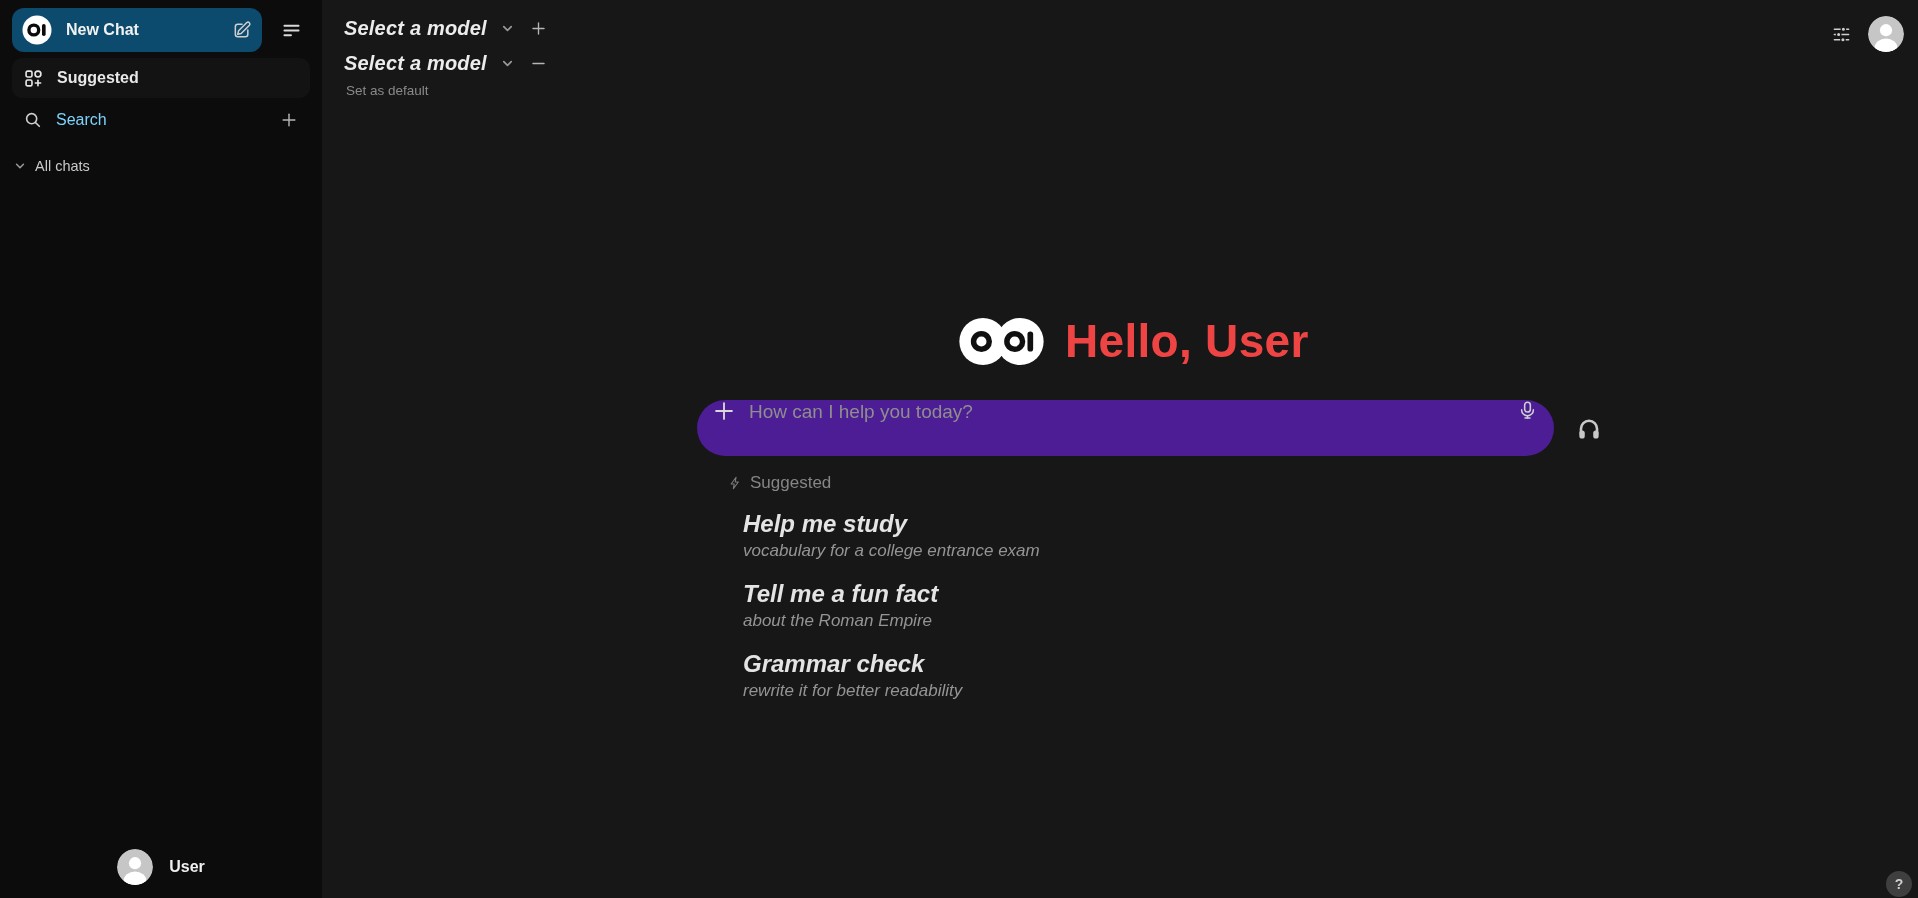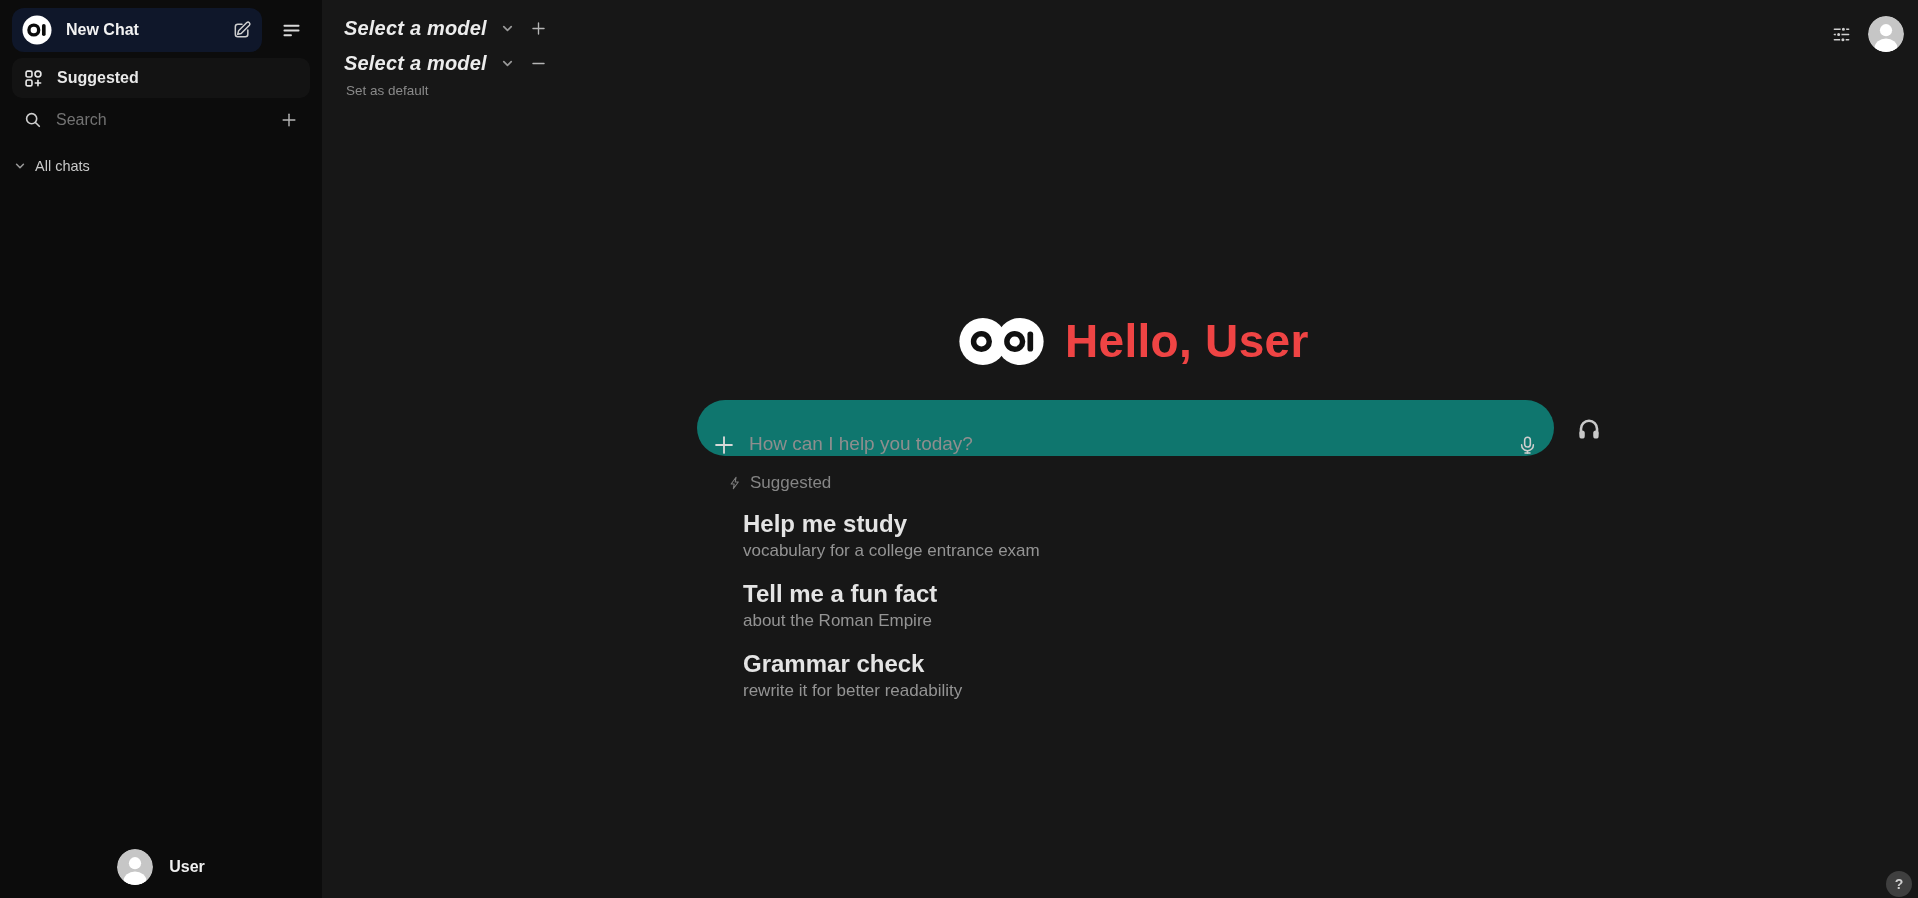--- a/index.html
+++ b/index.html
@@ -2,34 +2,34 @@
 <html><head>
 <meta charset="utf-8">
 <style>
   html,body{margin:0;padding:0;background:#171717;}
   .screen{position:relative;width:1918px;height:898px;background:#171717;overflow:hidden;
           font-family:"Liberation Sans",sans-serif;color:#ececec;}
   [data-interactable="true"]{cursor:pointer;}
 
   
   .sidebar{position:absolute;left:0;top:0;width:322px;height:898px;background:#0c0c0c;}
-  .new-chat{position:absolute;left:12px;top:8px;width:250px;height:44px;background:#0f172a;
+  .new-chat{position:absolute;left:12px;top:8px;width:250px;height:44px;background:#0c4a6e;
             border-radius:12px;display:flex;align-items:center;padding:0 10px;box-sizing:border-box;gap:14px;}
   .new-chat-label{font-size:16px;font-weight:700;flex:1;color:#f2f2f2;}
   .icon{display:inline-flex;align-items:center;justify-content:center;}
   .pencil{color:#cfcfcf;}
   .hamburger-btn{position:absolute;left:274px;top:13px;width:34px;height:34px;display:flex;
                  align-items:center;justify-content:center;color:#d9d9d9;border-radius:8px;}
   .workspace-row{position:absolute;left:12px;top:58px;width:298px;height:40px;border-radius:10px;
                  background:rgba(255,255,255,0.03);display:flex;align-items:center;gap:14px;
                  padding:0 12px;box-sizing:border-box;color:#e8e8e8;}
   .workspace-label{font-size:16px;font-weight:700;}
   .search-row{position:absolute;left:12px;top:100px;width:298px;height:40px;display:flex;align-items:center;
               gap:14px;padding:0 12px;box-sizing:border-box;color:#cfcfcf;}
-  .search-label{font-size:16px;font-weight:400;flex:1;color:#737373;}
+  .search-label{font-size:16px;font-weight:400;flex:1;color:#7dd3fc;}
   .search-plus{color:#b5b5b5;}
   .allchats-row{position:absolute;left:14px;top:150px;height:32px;display:flex;align-items:center;gap:9px;
                 color:#9a9a9a;}
   .allchats-label{font-size:14.5px;font-weight:500;color:#c9c9c9;}
   .user-row{position:absolute;left:12px;top:846px;width:298px;height:42px;display:flex;align-items:center;
             gap:16px;padding:0 10px;box-sizing:border-box;border-radius:10px;justify-content:center;}
   .user-label{font-size:16px;font-weight:700;color:#f0f0f0;}
 
   
   .model-row{position:absolute;display:flex;align-items:center;gap:12px;font-style:italic;}
@@ -40,33 +40,33 @@
   .model-op{color:#b5b5b5;width:26px;height:26px;display:flex;align-items:center;justify-content:center;border-radius:6px;}
   .set-default{position:absolute;left:346px;top:83px;font-size:13.5px;color:#8a8a8a;}
   .topright{position:absolute;right:0;top:0;height:68px;display:flex;align-items:center;gap:10px;padding-right:14px;}
   .sliders-btn{width:34px;height:34px;display:flex;align-items:center;justify-content:center;color:#d0d0d0;border-radius:8px;}
   .avatar{width:36px;height:36px;border-radius:50%;overflow:hidden;display:block;}
   .avatar-sm{width:36px;height:36px;}
 
   
   .hello-row{position:absolute;left:958px;top:314px;display:flex;align-items:center;gap:20px;}
   .hello-text{font-size:46px;font-weight:600;color:#ef4444;letter-spacing:.3px;}
-  .input-bar{position:absolute;left:697px;top:400px;width:857px;height:56px;background:#0f766e;
-             border-radius:28px;display:flex;align-items:flex-end;gap:12px;padding:0 16px;box-sizing:border-box;}
+  .input-bar{position:absolute;left:697px;top:400px;width:857px;height:56px;background:#4c1d95;
+             border-radius:28px;display:flex;align-items:flex-start;gap:12px;padding:0 16px;box-sizing:border-box;}
   .input-plus{color:#d8d8d8;}
   .chat-input{flex:1;background:transparent;border:none;outline:none;font-family:"Liberation Sans",sans-serif;
               font-size:19px;color:#ececec;}
   .chat-input::placeholder{color:#8e8e8e;}
   .mic-btn{color:#cfcfcf;}
   .headphone-btn{position:absolute;left:1570px;top:410px;width:38px;height:38px;display:flex;
                  align-items:center;justify-content:center;color:#c9c9c9;border-radius:50%;}
 
   .suggested-label{position:absolute;left:728px;top:473px;display:flex;gap:8px;color:#7d7d7d;}
   .suggested-text{font-size:17px;font-weight:500;color:#858585;}
-  .suggestions{position:absolute;left:743px;top:509px;width:760px;}
+  .suggestions{position:absolute;left:743px;top:509px;width:760px;font-style:italic;}
   .sugg-item{margin-bottom:16px;border-radius:10px;}
   .sugg-title{font-size:24px;font-weight:600;color:#e4e4e4;line-height:30px;}
   .sugg-sub{font-size:17px;color:#949494;line-height:24px;}
 
   .help-btn{position:absolute;left:1886px;top:871px;width:26px;height:26px;border-radius:50%;
             background:#3f3f3f;display:flex;align-items:center;justify-content:center;
             font-size:14px;font-weight:700;color:#cfcfcf;}
 </style>
 </head>
 <body>

